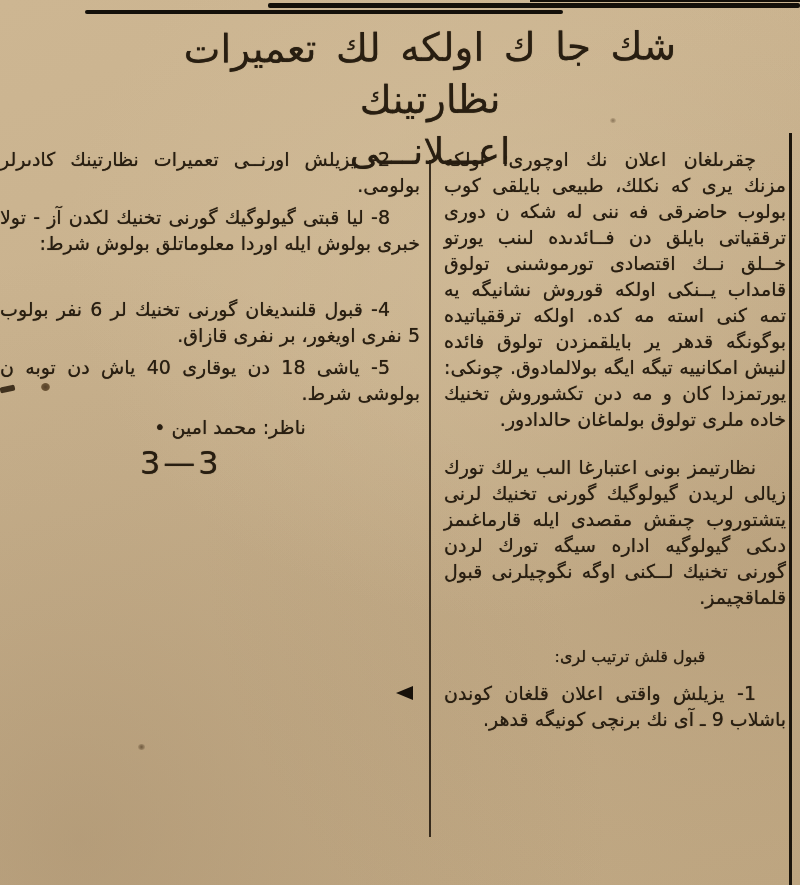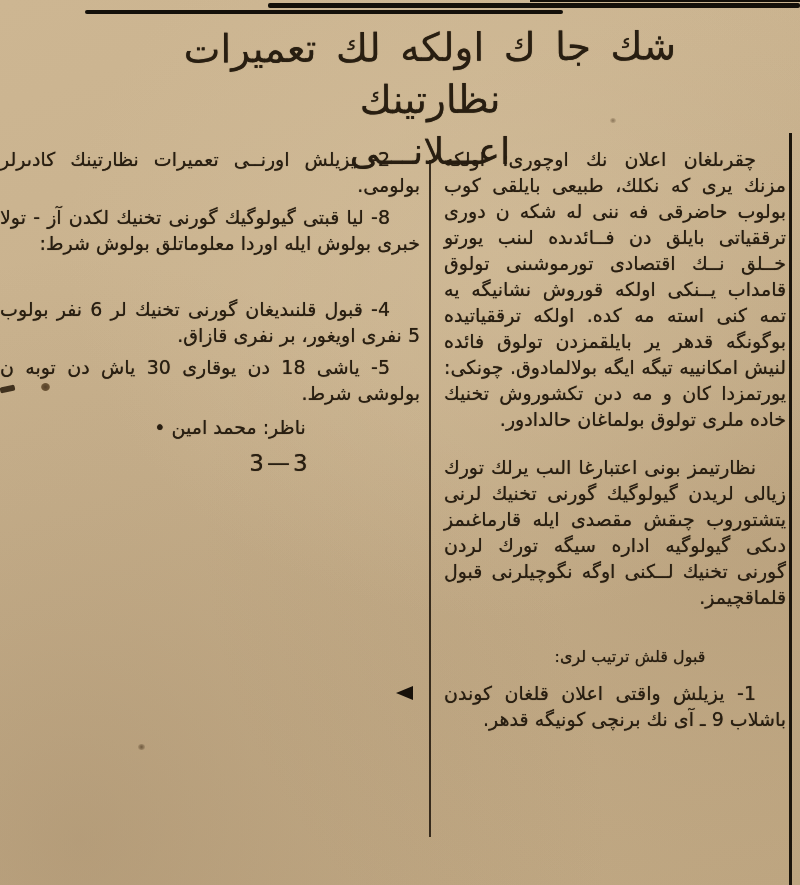--- a/index.html
+++ b/index.html
@@ -38,21 +38,21 @@
   .col-left {left:0;  top:146px;width:420px;}
   .para{text-indent:30px;}
   .gap22{margin-top:22px !important;}
   .gap34{margin-top:34px !important;}
   .gap40{margin-top:40px !important;}
   .gap10{margin-top:10px !important;}
   .gap6 {margin-top:6px  !important;}
   .proc-heading{text-align:center;padding-left:30px;font-size:16px;}
   .signature{text-align:center;padding-left:40px;margin-top:8px !important;}
   .issue-mark{
-    text-align:center;font-size:23px;letter-spacing:3px;margin-top:10px !important;
+    font-size:32px;letter-spacing:3px;margin-top:10px !important;
     padding-left:140px;direction:ltr;
   }
   
   .ink, .headline{text-shadow:0 0 .7px rgba(40,30,17,.85);}
   
   .pointer{
     position:absolute;left:396px;top:686px;width:0;height:0;
     border-top:7px solid transparent;border-bottom:7px solid transparent;
     border-right:17px solid #17110a;
   }
@@ -88,21 +88,21 @@
   <p class="para">چقرىلغان اعلان نك اوچورى: اولكه مزنك يرى كه نكلك، طبيعى بايلقى كوب بولوب حاضرقى فه ننى له شكه ن دورى ترققياتى بايلق دن فــائدىده لىنب يورتو خــلق نــك اقتصادى تورموشىنى تولوق قامداب يــنكى اولكه قوروش نشانيگه يه تمه كنى استه مه كده. اولكه ترققياتيده بوگونگه قدهر ير بايلقمزدن تولوق فائده لنيش امكانييه تيگه ايگه بولالمادوق. چونكى: يورتمزدا كان و مه دىن تكشوروش تخنيك خاده ملرى تولوق بولماغان حالدادور.</p>
   <p class="para gap22">نظارتيمز بونى اعتبارغا الىب يرلك تورك زيالى لريدن گيولوگيك گورنى تخنيك لرنى يتشتوروب چىقش مقصدى ايله قارماغىمز دىكى گيولوگيه اداره سيگه تورك لردن گورنى تخنيك لــكنى اوگه نگوچيلرنى قبول قلماقچيمز.</p>
   <p class="proc-heading gap34">قبول قلش ترتيب لرى:</p>
   <p class="para gap10">1- يزيلش واقتى اعلان قلغان كوندن باشلاب 9 ـ آى نك برنچى كونيگه قدهر.</p>
 </div>
 
 <div class="col col-left ink">
   <p class="para">2- يزيلش اورنــى تعميرات نظارتينك كادىرلر بولومى.</p>
   <p class="para gap6">8- ليا قبتى گيولوگيك گورنى تخنيك لكدن آز - تولا خبرى بولوش ايله اوردا معلوماتلق بولوش شرط:</p>
   <p class="para gap40">4- قبول قلنىديغان گورنى تخنيك لر 6 نفر بولوب 5 نفرى اويغور، بر نفرى قازاق.</p>
-  <p class="para gap6">5- ياشى 18 دن يوقارى 30 ياش دن توبه ن بولوشى شرط.</p>
+  <p class="para gap6">5- ياشى 18 دن يوقارى 40 ياش دن توبه ن بولوشى شرط.</p>
   <p class="signature">ناظر: محمد امين •</p>
   <p class="issue-mark">3—3</p>
 </div>
 
 <div class="pointer"></div>
 <div class="margin-dash"></div>
 <div class="stain stain-a"></div>
 <div class="stain stain-b"></div>
 <div class="stain stain-c"></div>
 

